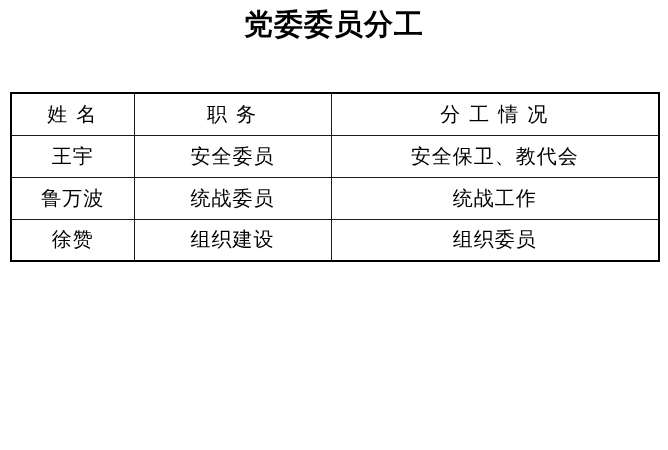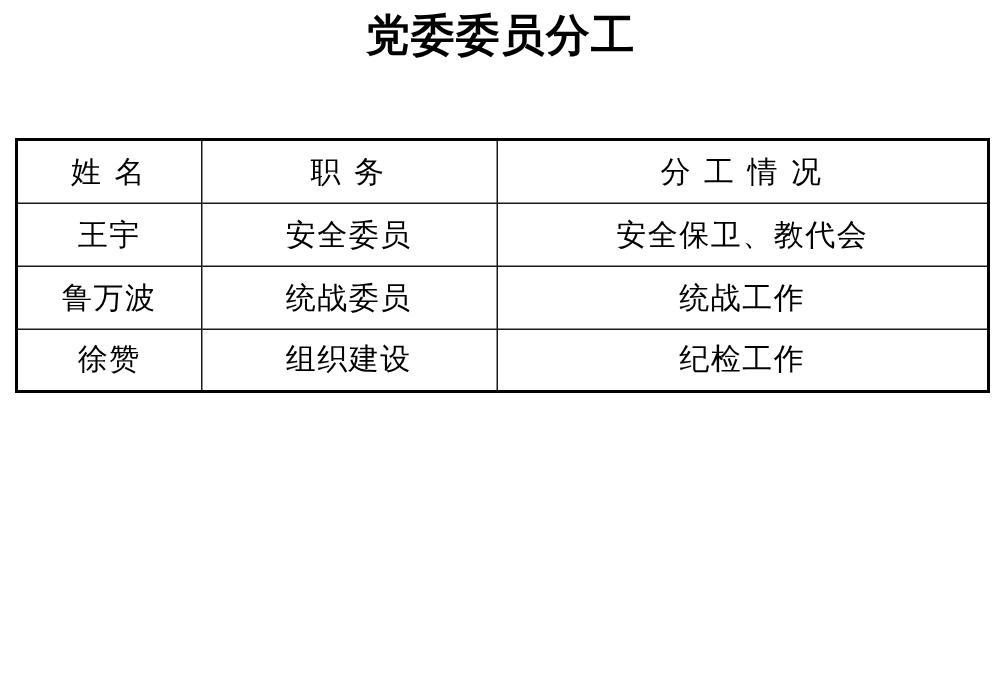--- a/index.html
+++ b/index.html
@@ -79,18 +79,18 @@
           <td>安全保卫、教代会</td>
         </tr>
         <tr>
           <td>鲁万波</td>
           <td>统战委员</td>
           <td>统战工作</td>
         </tr>
         <tr>
           <td>徐赞</td>
           <td>组织建设</td>
-          <td>纪检工作</td>
+          <td>组织委员</td>
         </tr>
       </tbody>
   </table>
 
 </div>
 
 </body></html>

